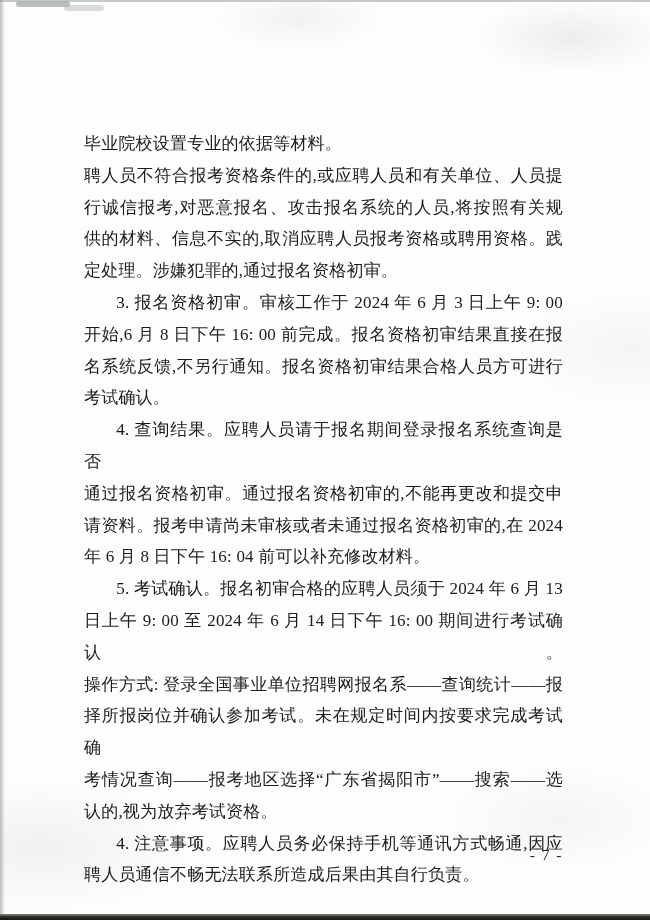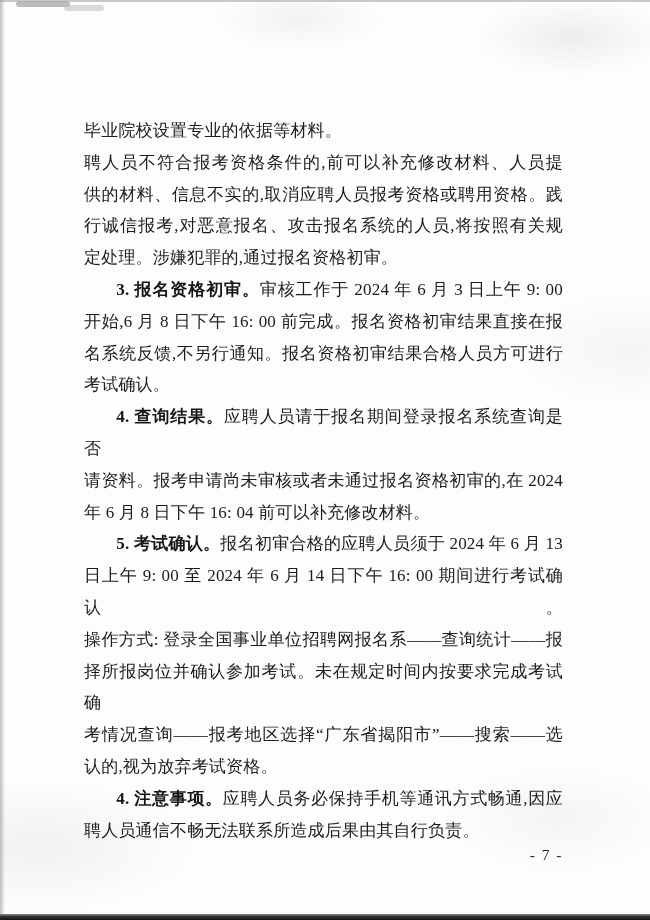--- a/index.html
+++ b/index.html
@@ -51,38 +51,38 @@
   }
   .scan-bottom-band {
     position: absolute;
     left: 0; bottom: 0;
     width: 100%; height: 6px;
     background: linear-gradient(to bottom, #8a8a86 0%, #2e2e2c 45%, #151513 100%);
   }
   .content {
     position: absolute;
     left: 84px;
-    top: 115px;
+    top: 128px;
     width: 479px;
     font-size: 17px;
     line-height: 31.8px;
     color: #1c1c1c;
   }
   .line {
     text-align: justify;
     letter-spacing: 0.2px;
   }
   .line.fill {
     text-align-last: justify;
   }
   .line.indent {
     text-indent: 1.9em;
   }
   .lead {
-    font-weight: bold;
+    font-weight: normal;
     color: #161616;
   }
   .page-number {
     position: absolute;
     left: 84px;
     top: 846px;
     width: 479px;
     text-align: right;
     font-size: 15.5px;
     letter-spacing: 1.5px;
@@ -96,38 +96,39 @@
   <div class="scan-top-line"></div>
   <div class="scan-smudge-1"></div>
   <div class="scan-smudge-2"></div>
   <div class="scan-left-strip"></div>
 
   <div class="content">
 
       <div class="line"><span class="body-text">毕业院校设置专业的依据等材料。</span></div>
 
 
-      <div class="line fill"><span class="body-text">聘人员不符合报考资格条件的,前可以补充修改材料、人员提</span></div>
+      <div class="line fill"><span class="body-text">聘人员不符合报考资格条件的,或应聘人员和有关单位、人员提</span></div>
+
+      <div class="line fill"><span class="body-text">行诚信报考,对恶意报名、攻击报名系统的人员,将按照有关规</span></div>
 
       <div class="line fill"><span class="body-text">供的材料、信息不实的,取消应聘人员报考资格或聘用资格。践</span></div>
-
-      <div class="line fill"><span class="body-text">行诚信报考,对恶意报名、攻击报名系统的人员,将按照有关规</span></div>
 
       <div class="line"><span class="body-text">定处理。涉嫌犯罪的,通过报名资格初审。</span></div>
 
       <div class="line indent fill"><span class="lead">3. 报名资格初审。</span><span class="body-text">审核工作于 2024 年 6 月 3 日上午 9: 00</span></div>
 
       <div class="line fill"><span class="body-text">开始,6 月 8 日下午 16: 00 前完成。报名资格初审结果直接在报</span></div>
 
       <div class="line fill"><span class="body-text">名系统反馈,不另行通知。报名资格初审结果合格人员方可进行</span></div>
 
       <div class="line"><span class="body-text">考试确认。</span></div>
 
       <div class="line indent fill"><span class="lead">4. 查询结果。</span><span class="body-text">应聘人员请于报名期间登录报名系统查询是否</span></div>
 
+      <div class="line fill"><span class="body-text">通过报名资格初审。通过报名资格初审的,不能再更改和提交申</span></div>
 
       <div class="line fill"><span class="body-text">请资料。报考申请尚未审核或者未通过报名资格初审的,在 2024</span></div>
 
       <div class="line"><span class="body-text">年 6 月 8 日下午 16: 04 前可以补充修改材料。</span></div>
 
       <div class="line indent fill"><span class="lead">5. 考试确认。</span><span class="body-text">报名初审合格的应聘人员须于 2024 年 6 月 13</span></div>
 
       <div class="line fill"><span class="body-text">日上午 9: 00 至 2024 年 6 月 14 日下午 16: 00 期间进行考试确认。</span></div>
 
       <div class="line fill"><span class="body-text">操作方式: 登录全国事业单位招聘网报名系——查询统计——报</span></div>

